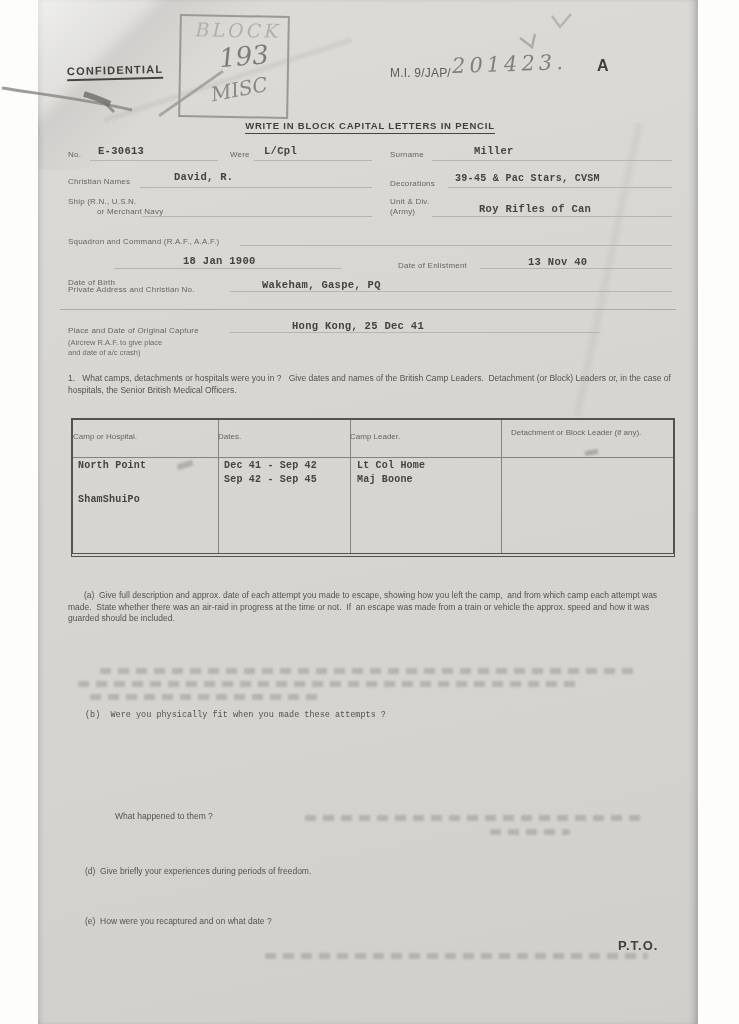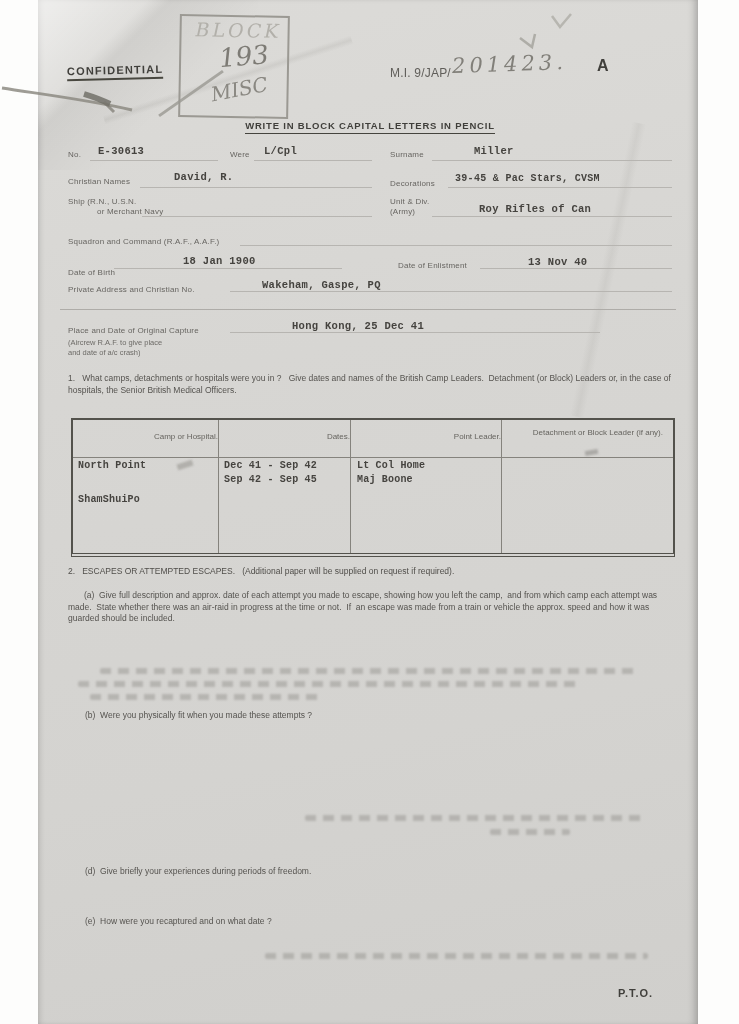--- a/index.html
+++ b/index.html
@@ -13,21 +13,21 @@
   .label{font-size:8px;color:#676561;letter-spacing:.2px;white-space:nowrap;}
   .sublabel{font-size:7.5px;color:#6d6b67;white-space:nowrap;}
   .typed{font-family:"Liberation Mono","DejaVu Sans Mono",monospace;font-weight:700;
          font-size:10.5px;color:#45433f;letter-spacing:.3px;white-space:nowrap;}
   .rule{position:absolute;height:0;border-bottom:1px solid #b7b5b1;}
   .heavy{font-weight:700;color:#403f3b;}
   .pencil{font-family:"DejaVu Serif","Liberation Serif",serif;font-style:italic;color:#868480;}
   .para{font-size:8.5px;line-height:11.5px;color:#55534f;white-space:pre-wrap;}
   .ghostline{height:6px;border-radius:2px;filter:blur(1.1px);opacity:.55;
      background:repeating-linear-gradient(90deg,rgba(112,110,104,.55) 0 11px,rgba(112,110,104,0) 11px 18px);}
-  .tblhead{font-size:8px;color:#66645f;text-align:right;line-height:10px;}
+  .tblhead{font-size:8px;color:#66645f;text-align:left;line-height:10px;}
   .cell-typed{font-family:"Liberation Mono","DejaVu Sans Mono",monospace;font-weight:700;
               font-size:10px;color:#45433f;letter-spacing:.2px;white-space:nowrap;}
 </style>
 </head>
 <body>
 
 <div id="scan">
   <div id="paper">
 
     <div class="crease" style="left:0;top:0;width:220px;height:170px;
@@ -90,21 +90,21 @@
   <div class="abs label" style="left:68px;top:207px;margin-left:29px;">or Merchant Navy</div>
   <div class="rule" style="left:142px;top:216px;width:230px;"></div>
   <div class="abs label" style="left:390px;top:197px;">Unit &amp; Div.</div>
   <div class="abs label" style="left:390px;top:207px;">(Army)</div>
   <div class="abs typed" style="left:479px;top:203px;">Roy Rifles of Can</div>
   <div class="rule" style="left:432px;top:216px;width:240px;"></div>
 
   <div class="abs label" style="left:68px;top:237px;">Squadron and Command (R.A.F., A.A.F.)</div>
   <div class="rule" style="left:240px;top:245px;width:432px;"></div>
 
-  <div class="abs label" style="left:68px;top:268px;">Date of Birth</div>
+  <div class="abs label" style="left:68px;top:278px;">Date of Birth</div>
   <div class="abs typed" style="left:183px;top:255px;">18 Jan 1900</div>
   <div class="rule" style="left:114px;top:268px;width:228px;"></div>
   <div class="abs label" style="left:398px;top:261px;">Date of Enlistment</div>
   <div class="abs typed" style="left:528px;top:256px;">13 Nov 40</div>
   <div class="rule" style="left:480px;top:268px;width:192px;"></div>
 
   <div class="abs label" style="left:68px;top:285px;">Private Address and Christian No.</div>
   <div class="abs typed" style="left:262px;top:279px;">Wakeham, Gaspe, PQ</div>
   <div class="rule" style="left:230px;top:291px;width:442px;"></div>
   <div class="rule" style="left:60px;top:309px;width:616px;border-bottom-color:#aeaca8;"></div>
@@ -118,53 +118,53 @@
   <div class="abs para" style="left:68px;top:373px;width:608px;">1.   What camps, detachments or hospitals were you in ?   Give dates and names of the British Camp Leaders.  Detachment (or Block) Leaders or, in the case of hospitals, the Senior British Medical Officers.</div>
 
   <div class="abs" style="left:71px;top:418px;width:600px;height:133px;border:2px solid #53524c;border-bottom:4px double #53524c;">
     <div style="position:absolute;left:145px;top:0;bottom:0;border-left:1px solid #85837d;"></div>
     <div style="position:absolute;left:277px;top:0;bottom:0;border-left:1px solid #85837d;"></div>
     <div style="position:absolute;left:428px;top:0;bottom:0;border-left:1px solid #85837d;"></div>
     <div style="position:absolute;left:0;right:0;top:37px;border-top:1px solid #85837d;"></div>
 
     <div class="tblhead" style="position:absolute;left:0;top:12px;width:145px;">Camp or Hospital.</div>
     <div class="tblhead" style="position:absolute;left:145px;top:12px;width:132px;">Dates.</div>
-    <div class="tblhead" style="position:absolute;left:277px;top:12px;width:151px;">Point Leader.</div>
+    <div class="tblhead" style="position:absolute;left:277px;top:12px;width:151px;">Camp Leader.</div>
     <div class="tblhead" style="position:absolute;left:438px;top:8px;width:152px;">Detachment or Block Leader (if any).</div>
 
     <div class="cell-typed" style="position:absolute;left:5px;top:40px;">North Point</div>
     <div class="cell-typed" style="position:absolute;left:151px;top:40px;">Dec 41 - Sep 42</div>
     <div class="cell-typed" style="position:absolute;left:284px;top:40px;">Lt Col Home</div>
     <div class="cell-typed" style="position:absolute;left:5px;top:54px;margin-top:20px;">ShamShuiPo</div>
     <div class="cell-typed" style="position:absolute;left:151px;top:54px;">Sep 42 - Sep 45</div>
     <div class="cell-typed" style="position:absolute;left:284px;top:54px;">Maj Boone</div>
 
     <div style="position:absolute;left:104px;top:42px;width:16px;height:6px;background:rgba(108,106,100,.35);
                 filter:blur(1px);transform:rotate(-18deg);"></div>
     <div style="position:absolute;left:512px;top:30px;width:13px;height:5px;background:rgba(108,106,100,.4);
                 filter:blur(.8px);transform:rotate(-10deg);"></div>
   </div>
 
-  <div class="abs para" style="left:68px;top:566px;width:610px;color:#504e4a;">2.   ESCAPES OR ATTEMPTED ESCAPES.   (Additional paper will be supplied on request if required).</div>
   <div class="abs para" style="left:68px;top:590px;width:612px;text-indent:16px;">(a)  Give full description and approx. date of each attempt you made to escape, showing how you left the camp,  and from which camp each attempt was made.  State whether there was an air-raid in progress at the time or not.  If  an escape was made from a train or vehicle the approx. speed and how it was guarded should be included.</div>
 
   <div class="abs" style="left:100px;top:668px;width:548px;">
     <div class="ghostline" style="width:540px;"></div>
     <div class="ghostline" style="width:500px;margin-top:7px;margin-left:-22px;"></div>
     <div class="ghostline" style="width:230px;margin-top:7px;margin-left:-10px;"></div>
   </div>
 
-  <div class="abs para" style="left:85px;top:710px;width:560px;">(b)  Were you physically fit when you made these attempts ?</div>
+  <div class="abs para" style="left:85px;top:710px;width:560px;font-family:Liberation Mono, monospace;">(b)  Were you physically fit when you made these attempts ?</div>
+  <div class="abs para" style="left:115px;top:811px;width:400px;">What happened to them ?</div>
 
   <div class="abs" style="left:305px;top:815px;width:345px;">
     <div class="ghostline" style="width:340px;"></div>
     <div class="ghostline" style="width:80px;margin-top:8px;margin-left:185px;"></div>
   </div>
 
   <div class="abs para" style="left:85px;top:866px;width:560px;">(d)  Give briefly your experiences during periods of freedom.</div>
   <div class="abs para" style="left:85px;top:916px;width:560px;">(e)  How were you recaptured and on what date ?</div>
 
   <div class="abs" style="left:265px;top:953px;width:385px;">
     <div class="ghostline" style="width:383px;"></div>
   </div>
 
-  <div class="abs heavy" style="left:618px;top:987px;font-size:11px;letter-spacing:1px;">P.T.O.</div>
+  <div class="abs heavy" style="left:618px;top:938px;font-size:13px;letter-spacing:1px;">P.T.O.</div>
 </div>
 
 </body></html>

